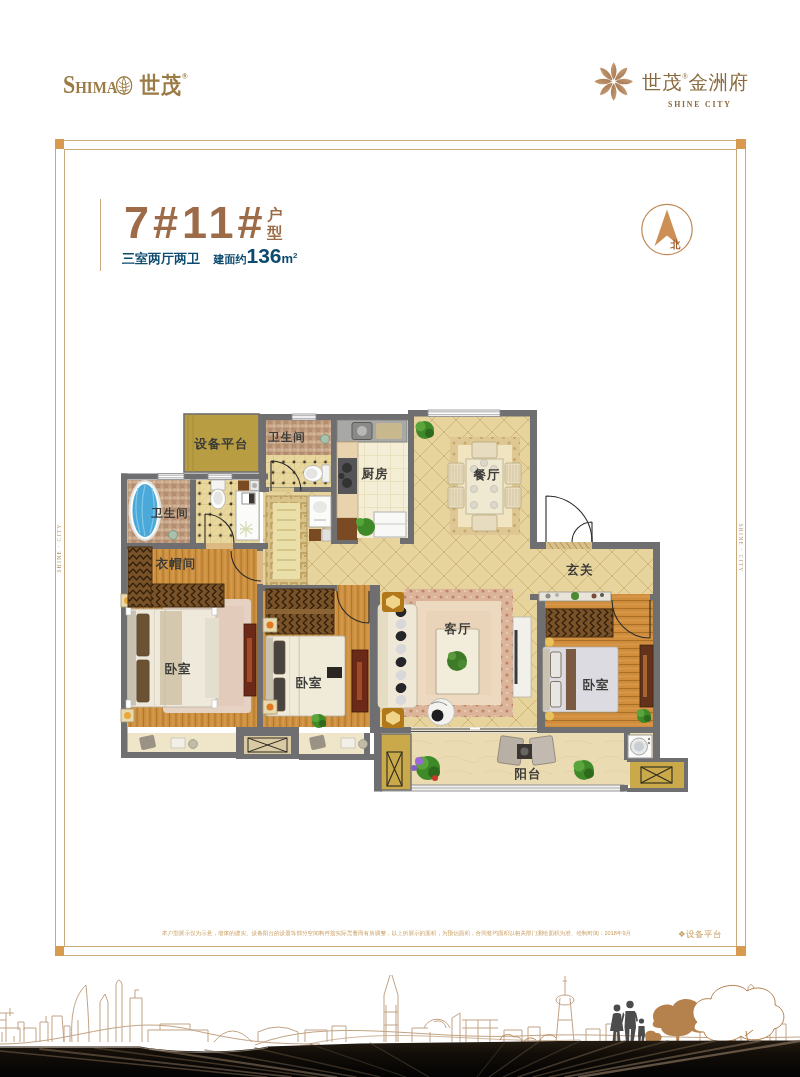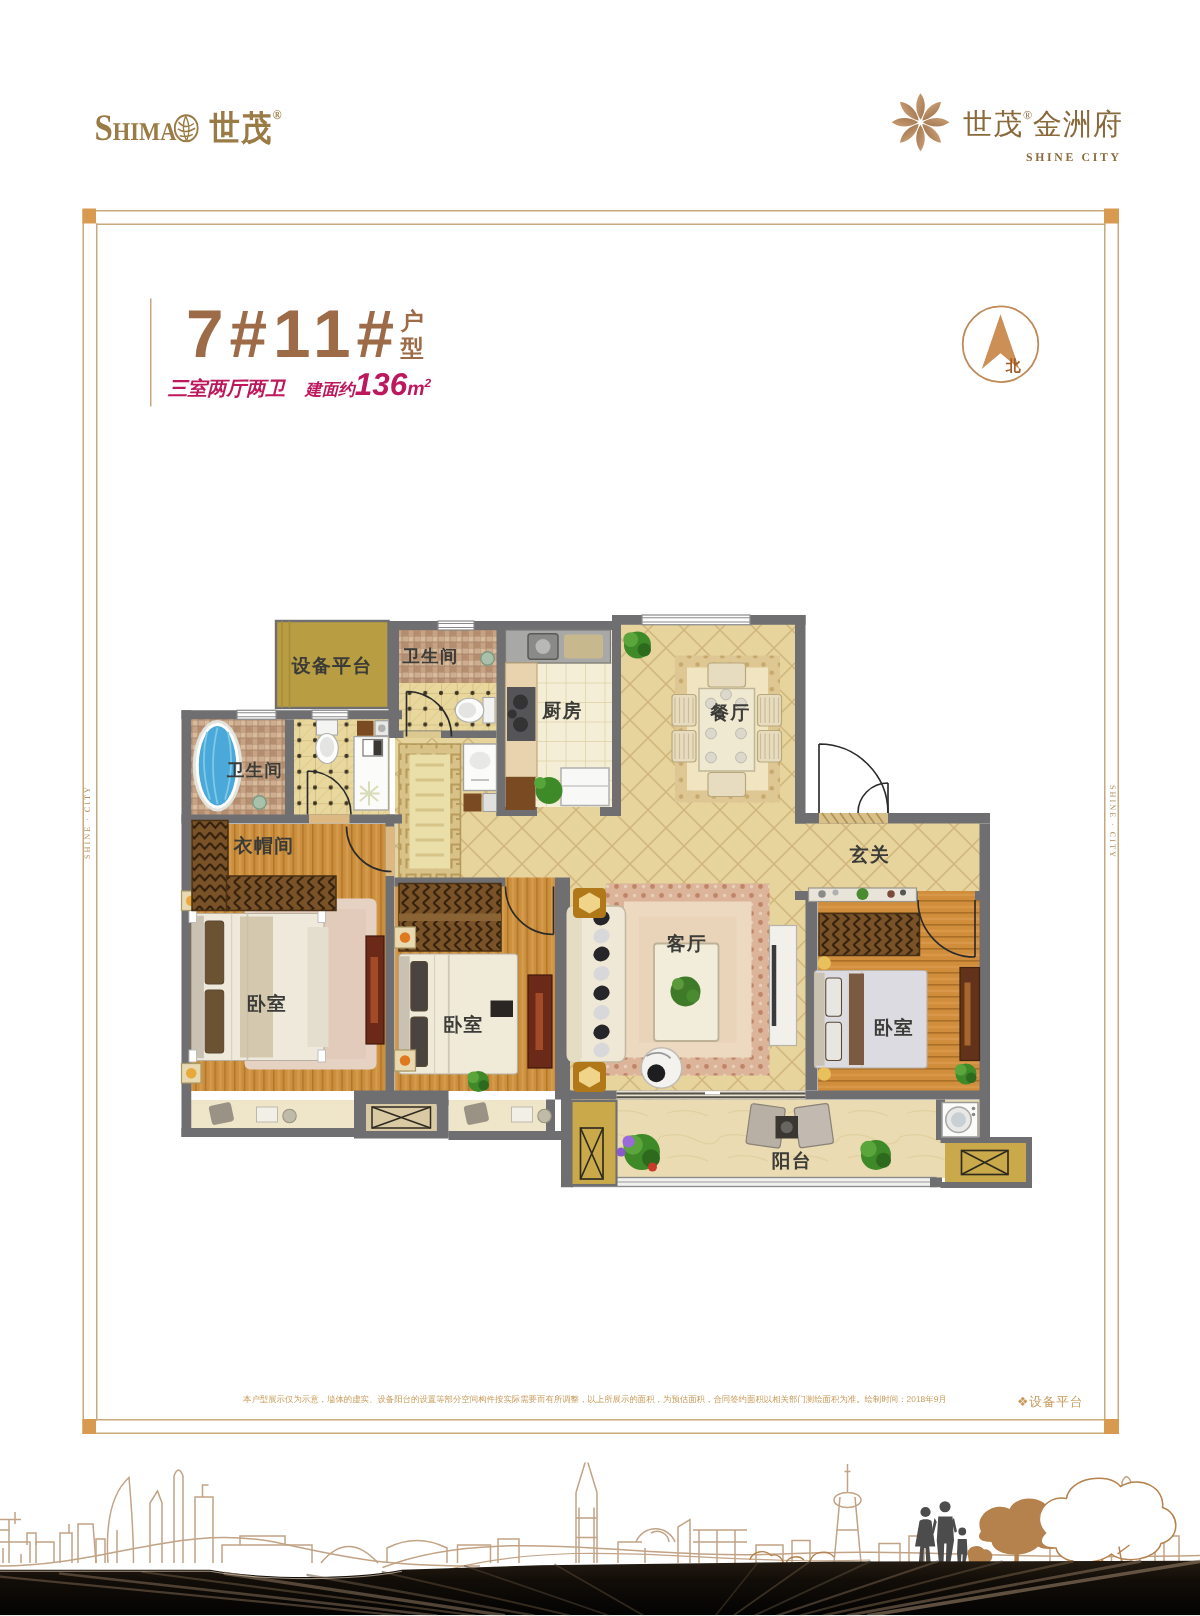--- a/index.html
+++ b/index.html
@@ -52,27 +52,27 @@
 <use href="#petal" transform="rotate(90 24 25)"></use>
 <use href="#petal" transform="rotate(135 24 25)"></use>
 <use href="#petal" transform="rotate(180 24 25)"></use>
 <use href="#petal" transform="rotate(225 24 25)"></use>
 <use href="#petal" transform="rotate(270 24 25)"></use>
 <use href="#petal" transform="rotate(315 24 25)"></use>
 </g>
 </svg>
 <div class="abs" style="left:642px;top:69px;width:115px;color:#8a6a3c;font-family:'Liberation Serif',serif;">
 <div style="font-size:19.5px;font-weight:normal;letter-spacing:0.5px;white-space:nowrap;">世茂<span style="font-size:8px;vertical-align:10px;">®</span>金洲府</div>
-<div style="font-size:7.8px;letter-spacing:1.8px;margin-top:3.5px;margin-left:42px;font-weight:bold;">SHINE CITY</div>
+<div style="font-size:7.8px;letter-spacing:1.8px;margin-top:3.5px;margin-left:26px;font-weight:bold;">SHINE CITY</div>
 </div>
 
 <div class="fline" style="left:99.5px;top:199px;width:1.5px;height:72px;background:#c8a87c;"></div>
 <div class="abs" style="left:124px;top:205px;color:#9d6b48;font-weight:bold;font-size:45px;line-height:36px;letter-spacing:4px;white-space:nowrap;">7#11#</div>
 <div class="abs" style="left:267px;top:206px;color:#9d6b48;font-weight:bold;font-size:15.5px;line-height:17.5px;">户<br>型</div>
-<div class="abs" style="left:112px;top:249px;color:#be185d;white-space:nowrap;line-height:14px;font-style:italic;">
+<div class="abs" style="left:122px;top:249px;color:#0c4a6e;white-space:nowrap;line-height:14px;">
 <span style="font-size:13px;font-weight:bold;letter-spacing:0;">三室两厅两卫</span>
 <span style="font-size:11px;font-weight:bold;margin-left:9px;">建面约</span><span style="font-size:21px;font-weight:bold;">136</span><span style="font-size:13px;font-weight:bold;">m</span><span style="font-size:8px;font-weight:bold;vertical-align:5px;">2</span>
 </div>
 
 <svg class="abs" style="left:639px;top:202px;" width="56" height="56" viewBox="0 0 56 56">
 <circle cx="28" cy="27.5" r="25.2" fill="none" stroke="#c08a58" stroke-width="1.2"></circle>
 <path d="M28,7.5 L40.5,44 L28,33.5 L15.5,44 Z" fill="#cc8f55"></path>
 <text x="31.5" y="45.5" font-size="10" font-weight="bold" fill="#a05c28" font-family="Liberation Sans">北</text>
 </svg>
 

